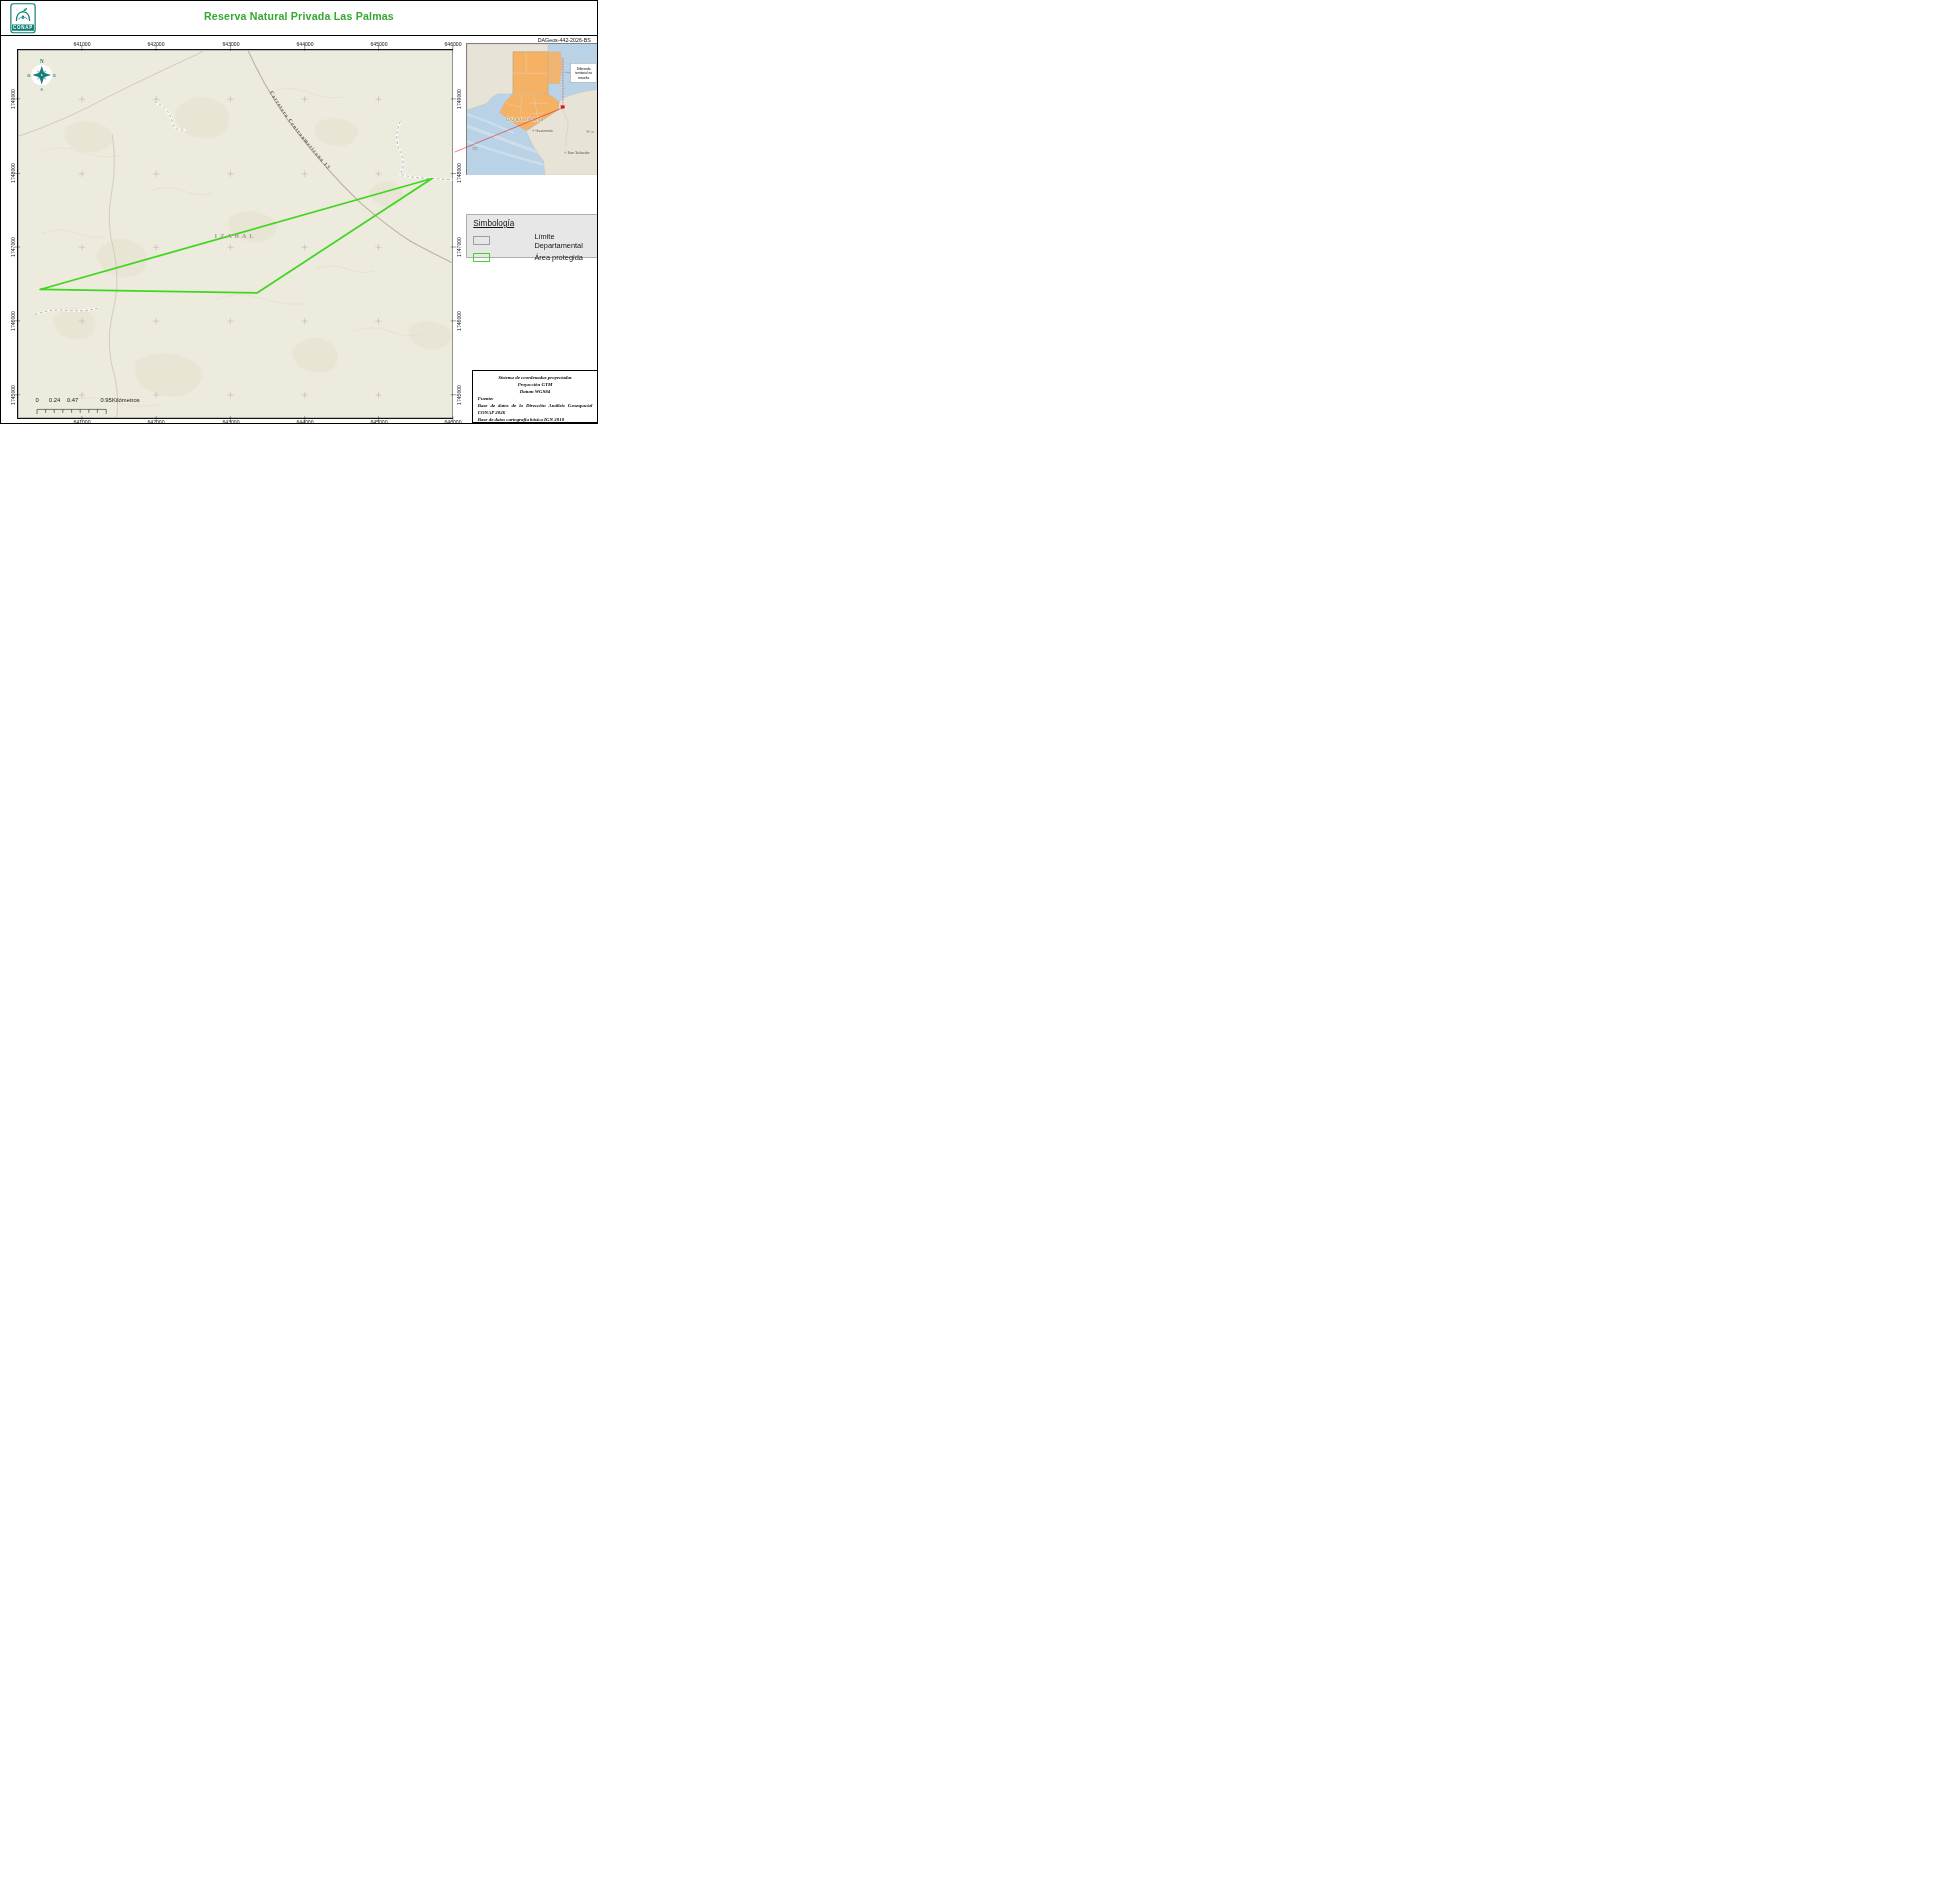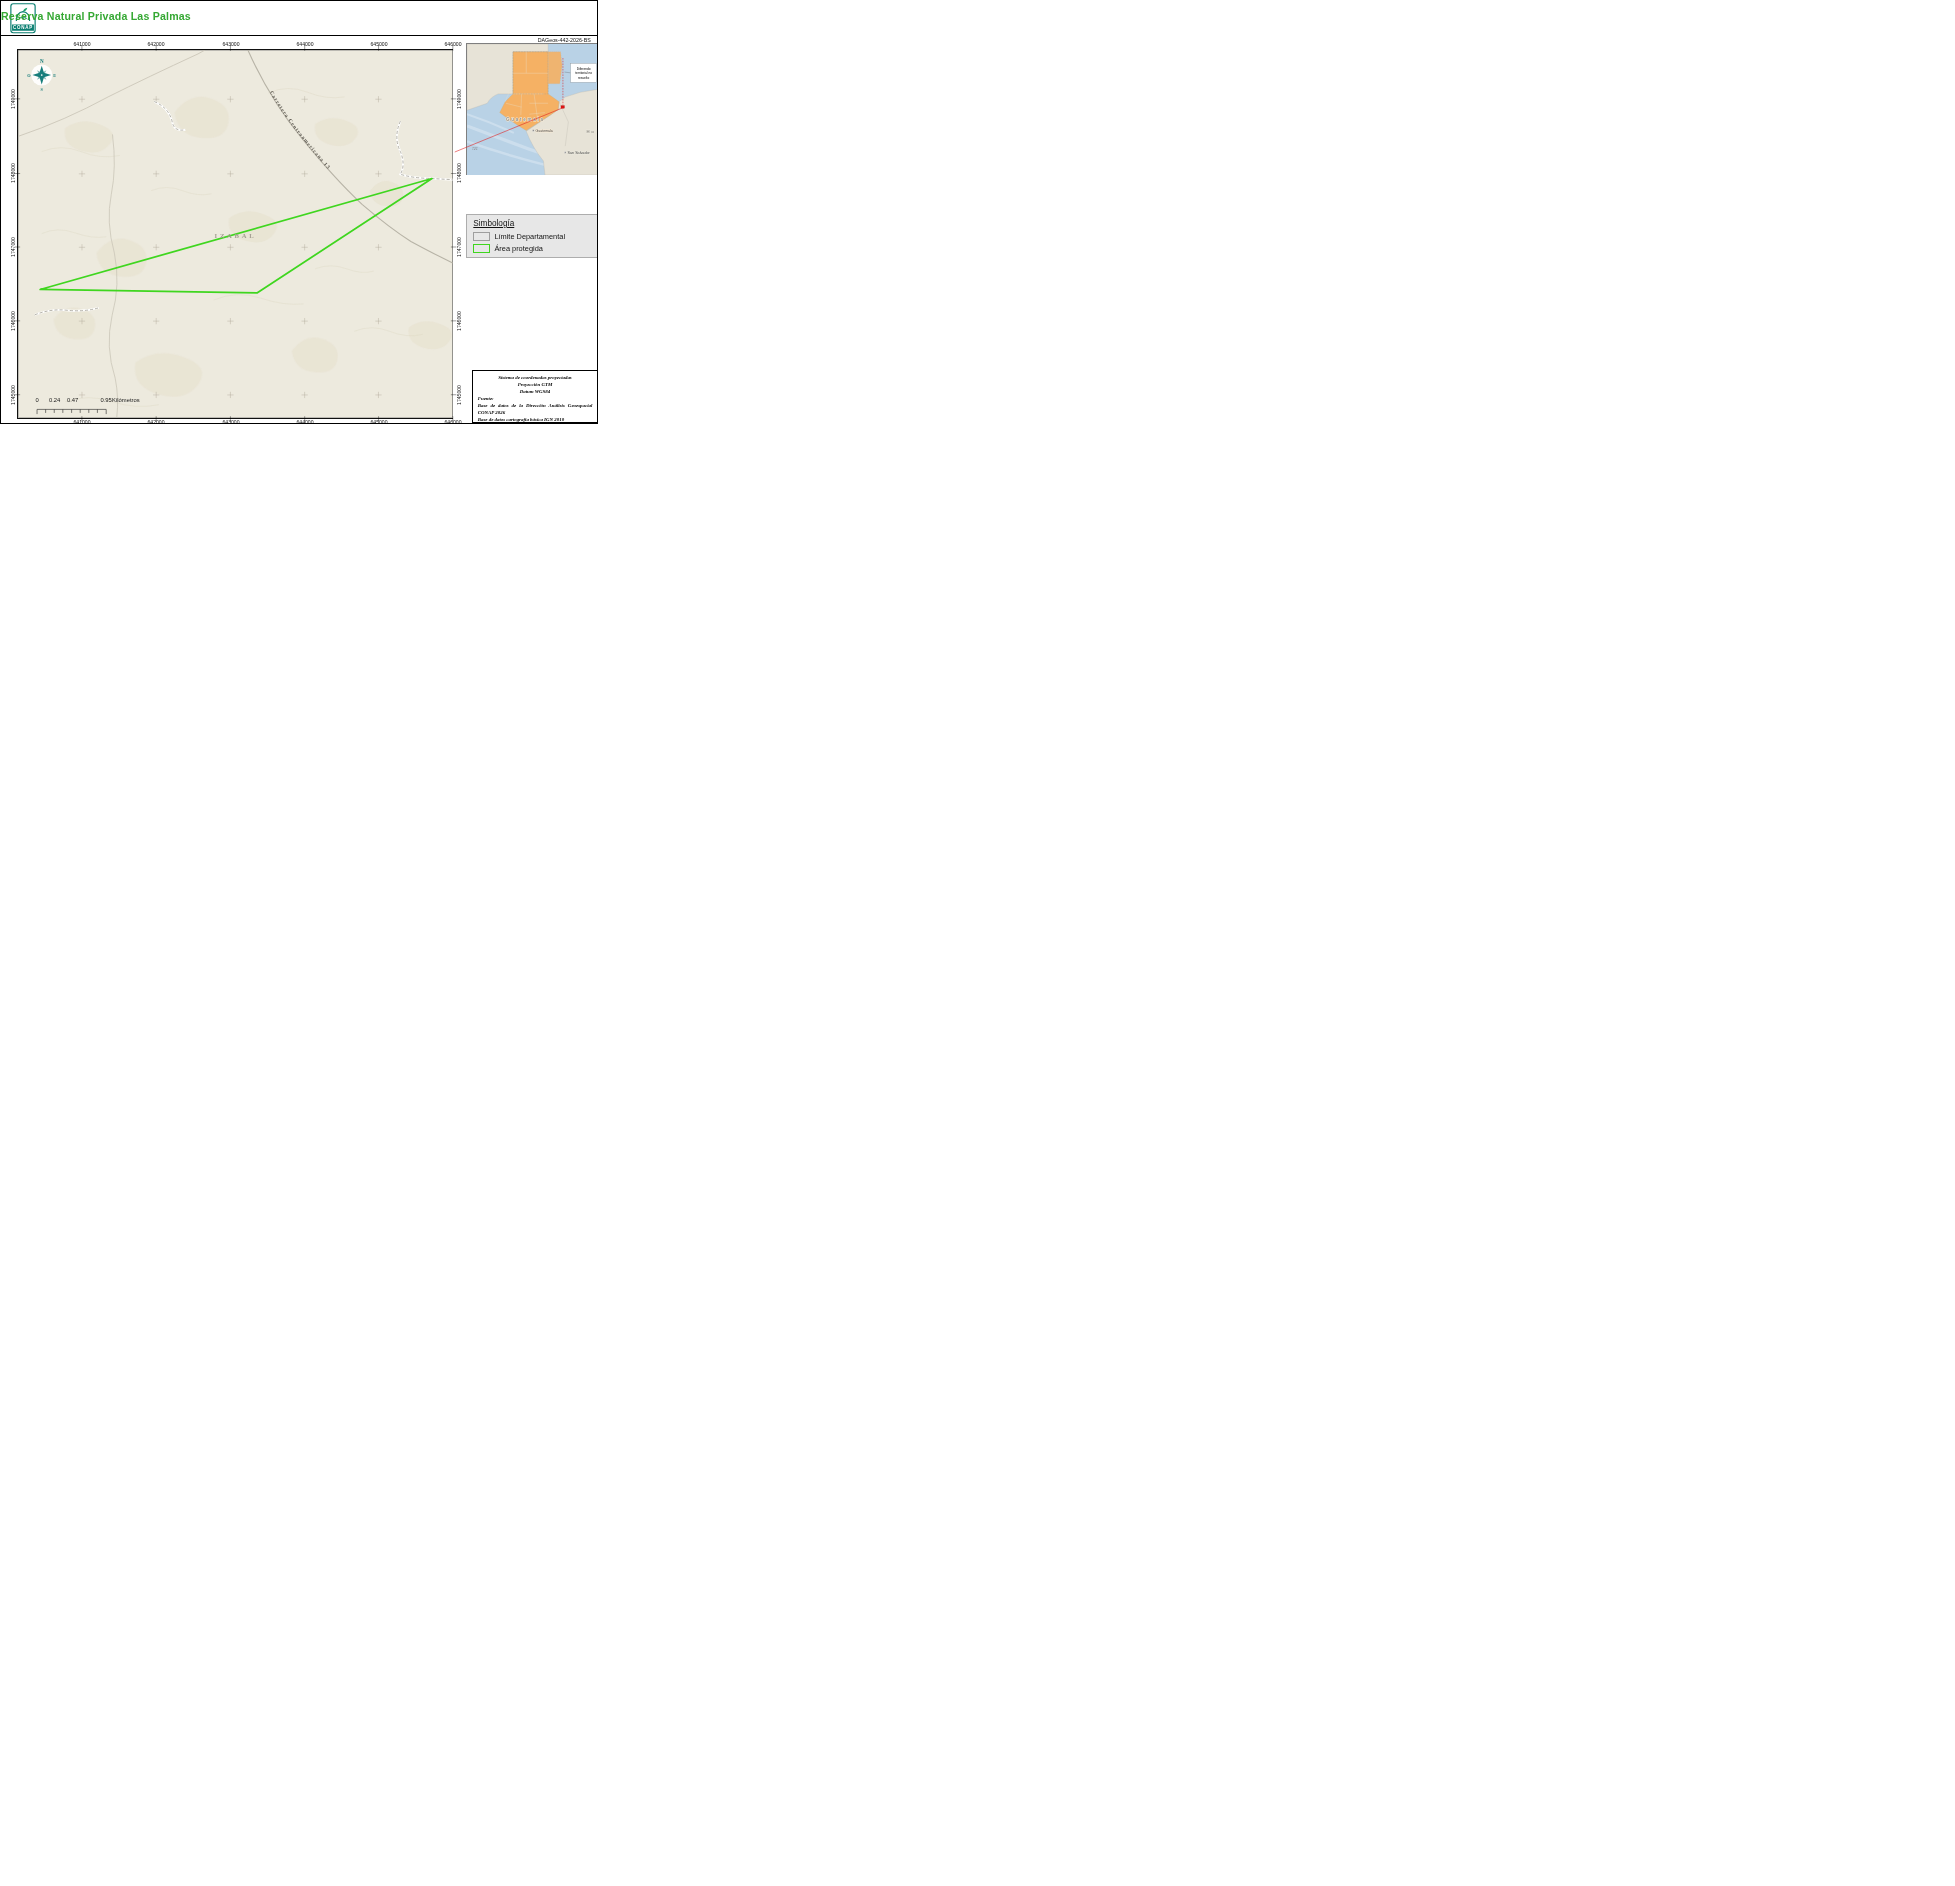--- a/index.html
+++ b/index.html
@@ -9,21 +9,21 @@
     background:#ffffff;
     border:0.8px solid #000;
     box-sizing:border-box;
     font-family:"Liberation Sans",sans-serif;
     overflow:hidden;
   }
   
   .header-rule{position:absolute;left:0;top:34px;width:100%;height:0;border-top:0.8px solid #000;}
   .logo{position:absolute;left:9.4px;top:2px;}
   .page-title{
-    position:absolute;left:0;right:0;top:9.4px;
+    position:absolute;left:0;right:0;top:9.4px;text-align:center;
     font-size:10.6px;font-weight:600;color:#35a833;letter-spacing:0.2px;
   }
   .doc-code{position:absolute;right:6.3px;top:36px;font-size:5.3px;color:#111;}
   
   .map-frame{
     position:absolute;left:16.4px;top:48px;width:436px;height:370px;
     border:0.8px solid #111;box-sizing:border-box;background:#edeade;
   }
   .map-frame svg{display:block;}
   .xlab,.xlab-b{position:absolute;transform:translateX(-50%);font-size:5.1px;color:#111;}
@@ -38,21 +38,21 @@
   .legend{
     position:absolute;left:465px;top:213px;width:132px;height:44px;
     background:#e7e7e7;border:0.4px solid #adadad;box-sizing:border-box;
     padding:3.9px 6.3px;
   }
   .legend-title{font-size:8.2px;color:#141414;margin-bottom:3.9px;text-decoration:underline;}
   .legend-item{display:flex;align-items:center;gap:4.7px;margin-top:3.1px;}
   .swatch{width:16.4px;height:8.6px;box-sizing:border-box;background:transparent;flex:0 0 auto;}
   .swatch.limite{border:1.2px solid #9e9e9e;}
   .swatch.area{border:1.2px solid #3fd61f;}
-  .legend-item span.lbl{font-size:7.4px;color:#141414;}
+  .legend-item span.lbl{font-size:7.4px;color:#141414;margin-left:40px;}
   
   .credits{
     position:absolute;left:471px;top:369px;width:126px;height:53px;
     border:0.6px solid #000;box-sizing:border-box;background:#fff;
     padding:2.7px 4.7px;
     font-family:"Liberation Serif",serif;font-style:italic;font-weight:bold;
     font-size:4.9px;color:#000;line-height:1.45;
   }
   .credits p{margin:0;}
   .credits .c{text-align:center;}

